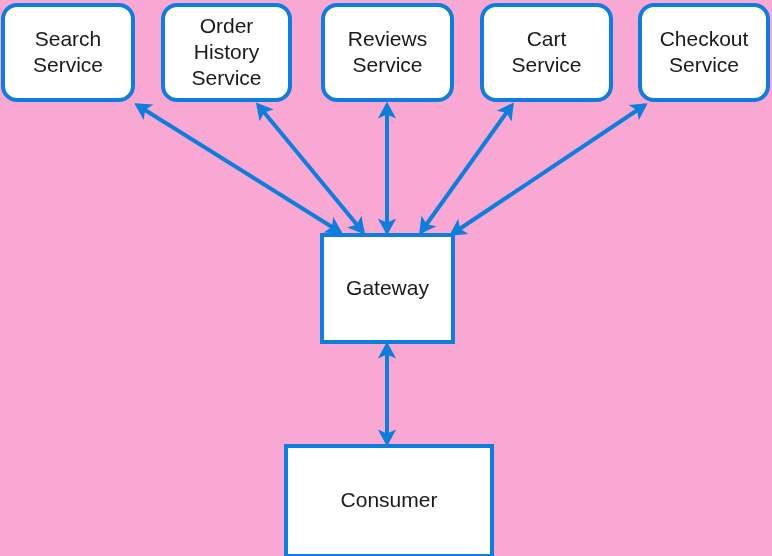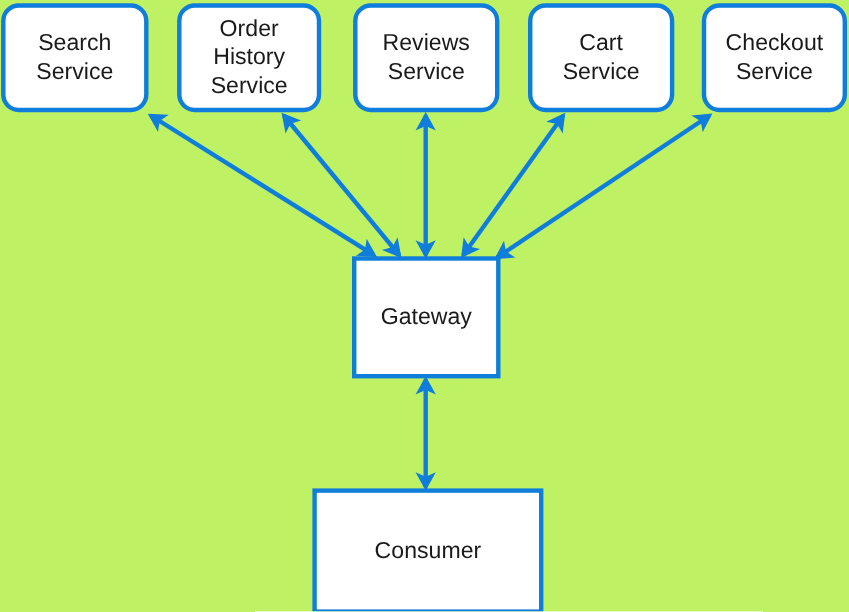--- a/index.html
+++ b/index.html
@@ -7,21 +7,21 @@
     padding: 0;
     background: #ffffff;
   }
   body {
     font-family: "Liberation Sans", sans-serif;
   }
   #diagram-canvas {
     position: relative;
     width: 772px;
     height: 556px;
-    background: #bef264;
+    background: #f9a8d4;
     overflow: hidden;
   }
   #diagram-svg {
     position: absolute;
     left: 0;
     top: 0;
     width: 772px;
     height: 556px;
   }
   .node-label {

